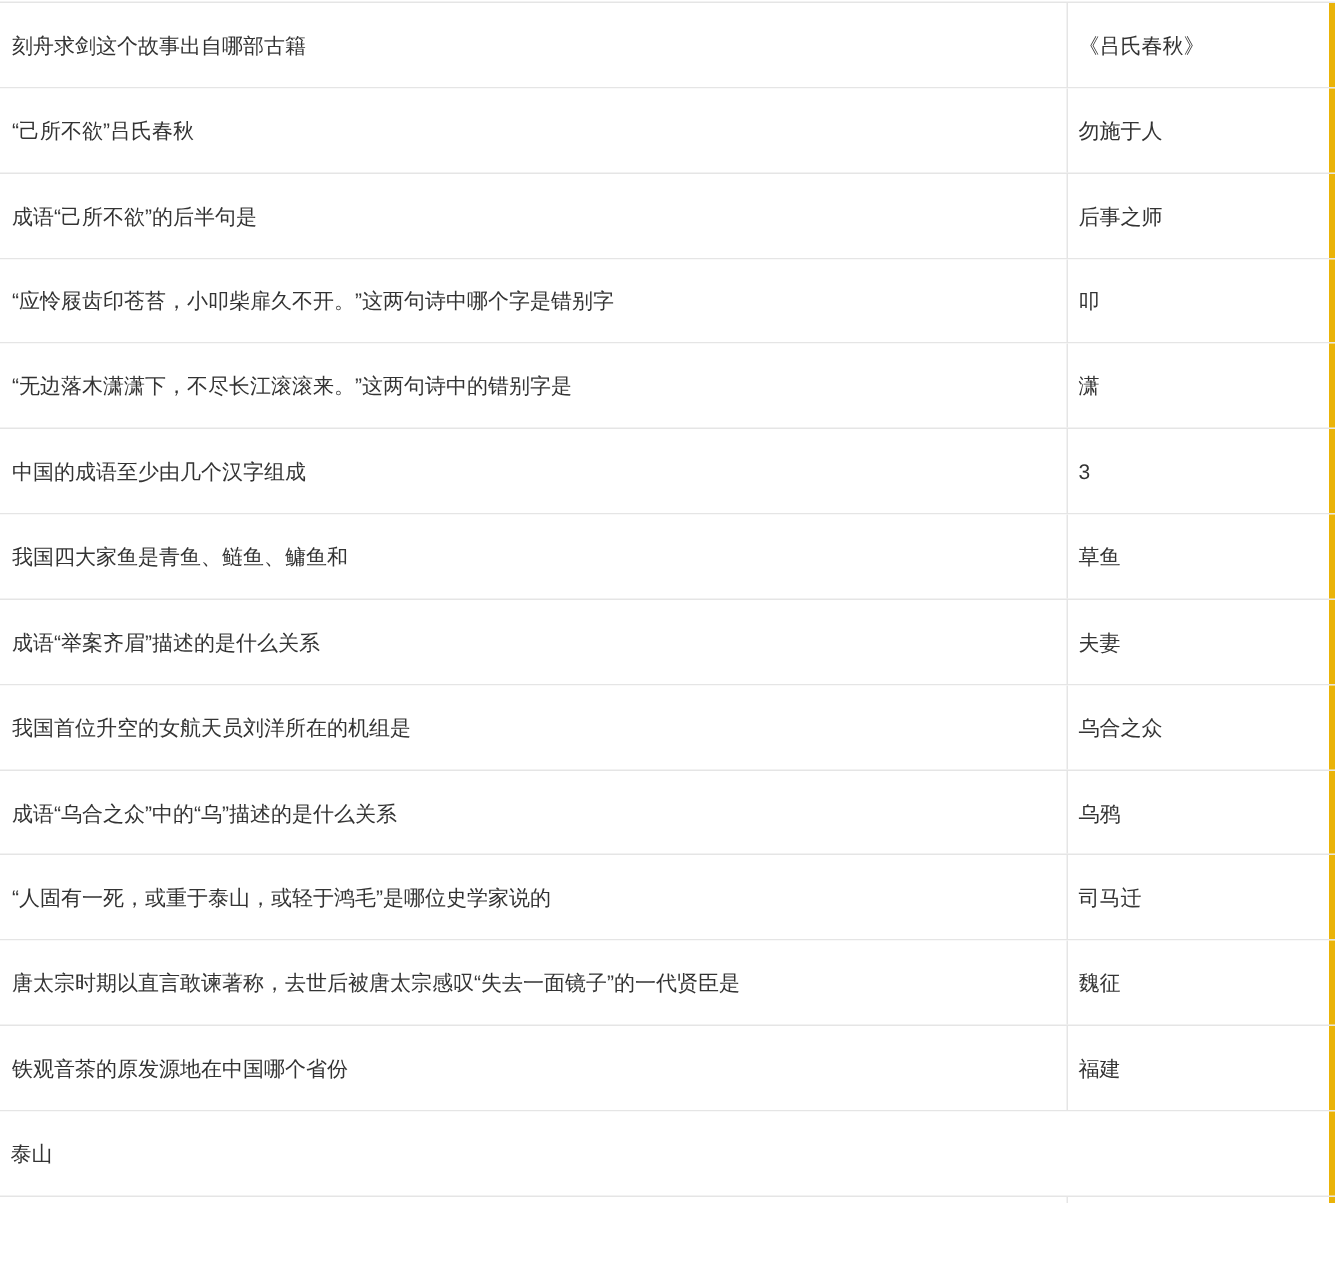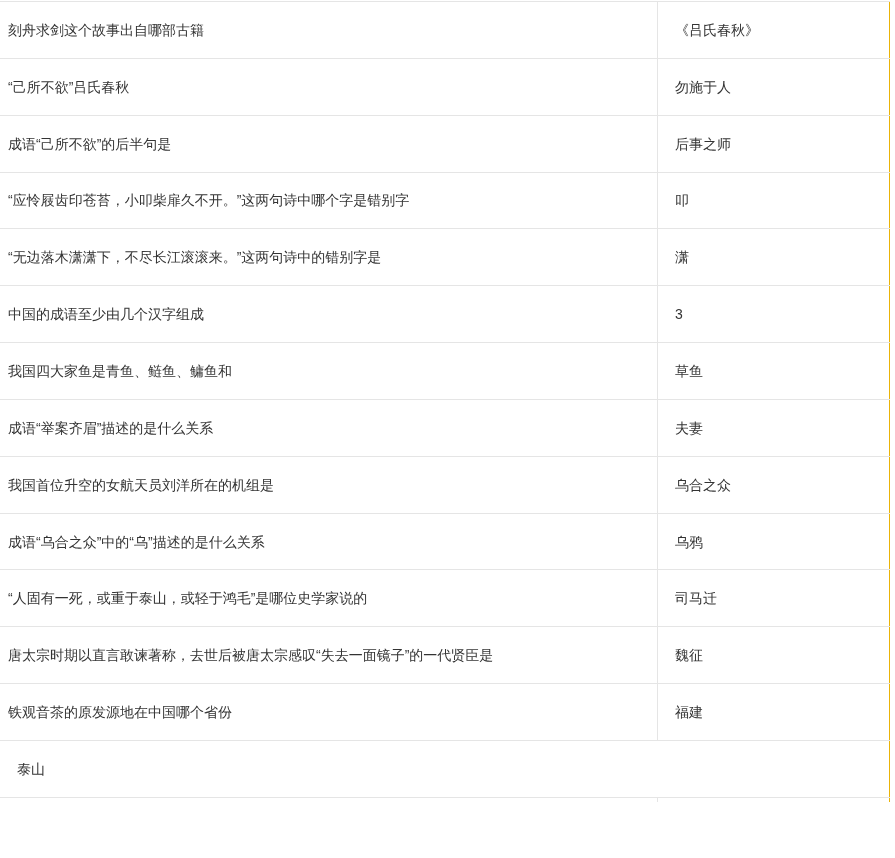--- a/index.html
+++ b/index.html
@@ -40,29 +40,28 @@
     display: flex;
     align-items: center;
     box-sizing: border-box;
     font-size: 14px;
     color: #333333;
     white-space: nowrap;
     overflow: hidden;
     line-height: 1;
   }
   .cell-q {
-    width: 658px;
+    width: 712px;
     padding-left: 8px;
     border-right: 1px solid #e5e5e5;
   }
   .cell-a {
     flex: 1;
     padding-left: 7px;
-    border-right: 1px solid #eab308;
-    margin-left: 10px;
+    border-right: 4px solid #eab308;
   }
 </style>
 </head>
 <body>
 
 <div class="page">
   <div class="table" id="qa-table">
       <div class="row">
         <div class="cell cell-q">刻舟求剑这个故事出自哪部古籍</div>
         <div class="cell cell-a">《吕氏春秋》</div>

